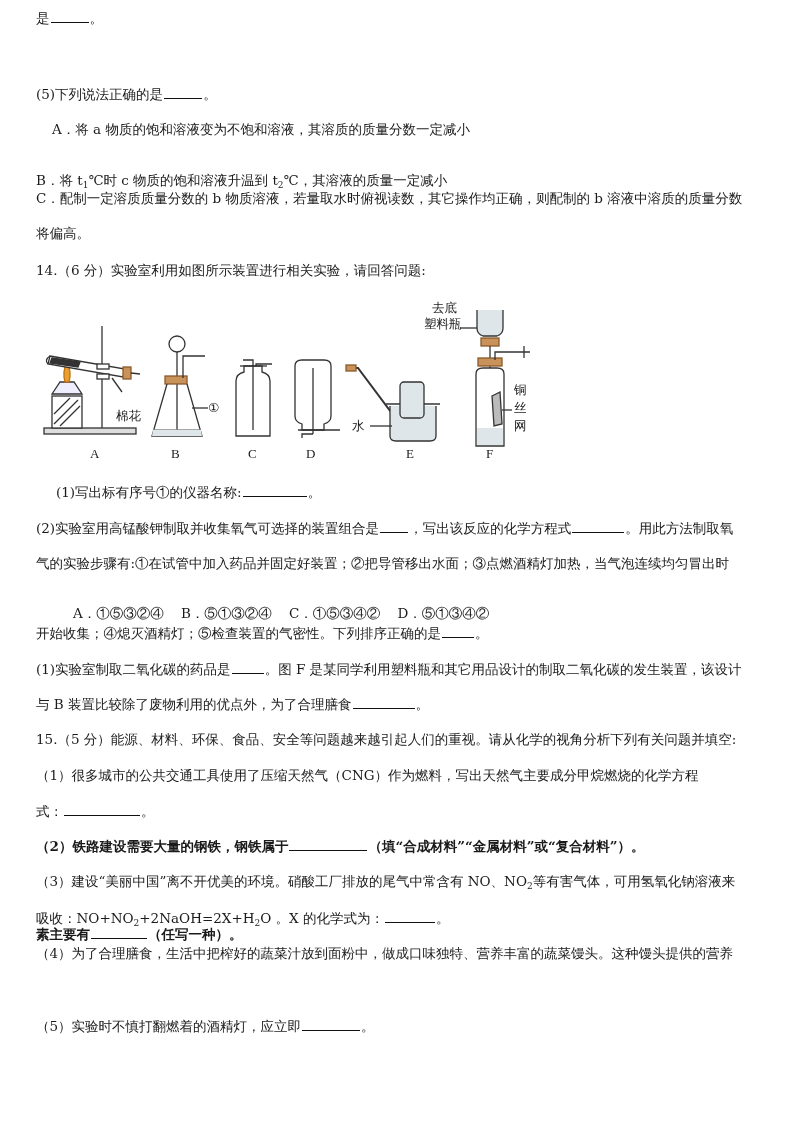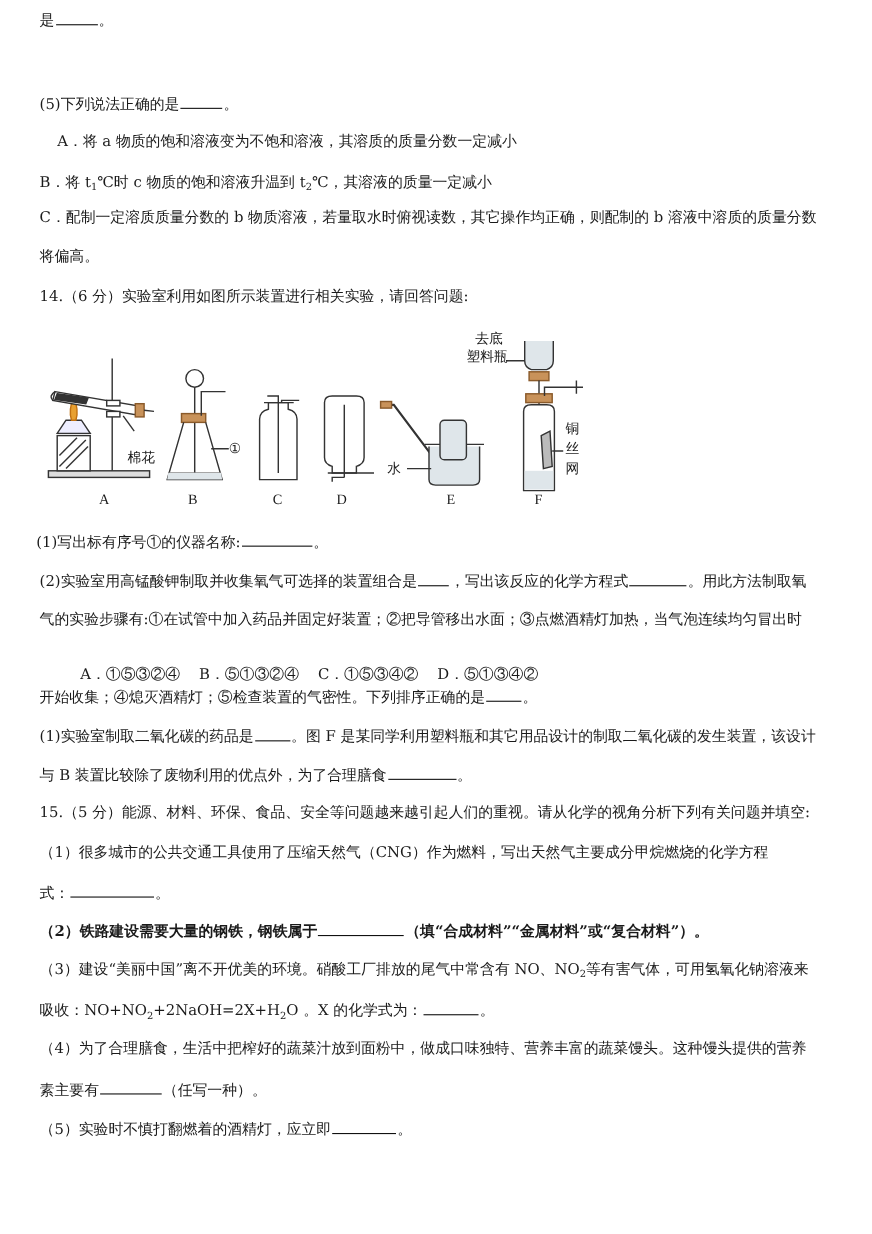--- a/index.html
+++ b/index.html
@@ -21,21 +21,21 @@
 <div class="line" style="top:8px;">
   <span>是</span><span class="blank" style="width:38px;"></span><span>。</span>
 </div>
 
 <div class="line" style="top:84px;">
   <span>(5)下列说法正确的是</span><span class="blank" style="width:38px;"></span><span>。</span>
 </div>
 
 <div class="line" style="top:120px;margin-left:16px;">A．将 a 物质的饱和溶液变为不饱和溶液，其溶质的质量分数一定减小</div>
 
-<div class="line" style="top:157px;">
+<div class="line" style="top:171px;">
   <span>B．将 t</span><sub>1</sub><span>℃时 c 物质的饱和溶液升温到 t</span><sub>2</sub><span>℃，其溶液的质量一定减小</span>
 </div>
 
 <div class="line" style="top:189px;">C．配制一定溶质质量分数的 b 物质溶液，若量取水时俯视读数，其它操作均正确，则配制的 b 溶液中溶质的质量分数</div>
 <div class="line" style="top:224px;">将偏高。</div>
 
 <div class="line" style="top:261px;">14.（6 分）实验室利用如图所示装置进行相关实验，请回答问题:</div>
 
 <div class="figure">
   <svg width="520" height="168" viewBox="0 0 520 168">
@@ -110,21 +110,21 @@
   <span class="fig-text" style="left:474px; top:122px;">网</span>
 
   <span class="fig-label" style="left:50px; top:150px;">A</span>
   <span class="fig-label" style="left:131px; top:150px;">B</span>
   <span class="fig-label" style="left:208px; top:150px;">C</span>
   <span class="fig-label" style="left:266px; top:150px;">D</span>
   <span class="fig-label" style="left:366px; top:150px;">E</span>
   <span class="fig-label" style="left:446px; top:150px;">F</span>
 </div>
 
-<div class="line" style="top:482px; left:33px;text-align:center;">
+<div class="line" style="top:482px; left:56px;text-align:center;">
   <span>(1)写出标有序号①的仪器名称:</span><span class="blank" style="width:64px;"></span><span>。</span>
 </div>
 
 <div class="line" style="top:518px;">
   <span>(2)实验室用高锰酸钾制取并收集氧气可选择的装置组合是</span><span class="blank" style="width:28px;"></span><span>，写出该反应的化学方程式</span><span class="blank" style="width:52px;"></span><span>。用此方法制取氧</span>
 </div>
 <div class="line" style="top:554px;">气的实验步骤有:①在试管中加入药品并固定好装置；②把导管移出水面；③点燃酒精灯加热，当气泡连续均匀冒出时</div>
 <div class="line" style="top:623px;">
   <span>开始收集；④熄灭酒精灯；⑤检查装置的气密性。下列排序正确的是</span><span class="blank" style="width:32px;"></span><span>。</span>
 </div>
@@ -150,19 +150,19 @@
 </div>
 
 <div class="line" style="top:872px;">
   <span>（3）建设“美丽中国”离不开优美的环境。硝酸工厂排放的尾气中常含有 NO、NO</span><sub>2</sub><span>等有害气体，可用氢氧化钠溶液来</span>
 </div>
 <div class="line" style="top:908px;">
   <span>吸收：</span><span><span>NO+NO</span><sub>2</sub><span>+2NaOH=2X+H</span><sub>2</sub><span>O</span></span><span> 。X 的化学式为：</span><span class="blank" style="width:50px;"></span><span>。</span>
 </div>
 
 <div class="line" style="top:944px;">（4）为了合理膳食，生活中把榨好的蔬菜汁放到面粉中，做成口味独特、营养丰富的蔬菜馒头。这种馒头提供的营养</div>
-<div class="line" style="top:980px;">
+<div class="line" style="top:924px;font-weight:bold;">
   <span>素主要有</span><span class="blank" style="width:56px;"></span><span>（任写一种）。</span>
 </div>
 
 <div class="line" style="top:1016px;">
   <span>（5）实验时不慎打翻燃着的酒精灯，应立即</span><span class="blank" style="width:58px;"></span><span>。</span>
 </div>
 
 </body></html>

